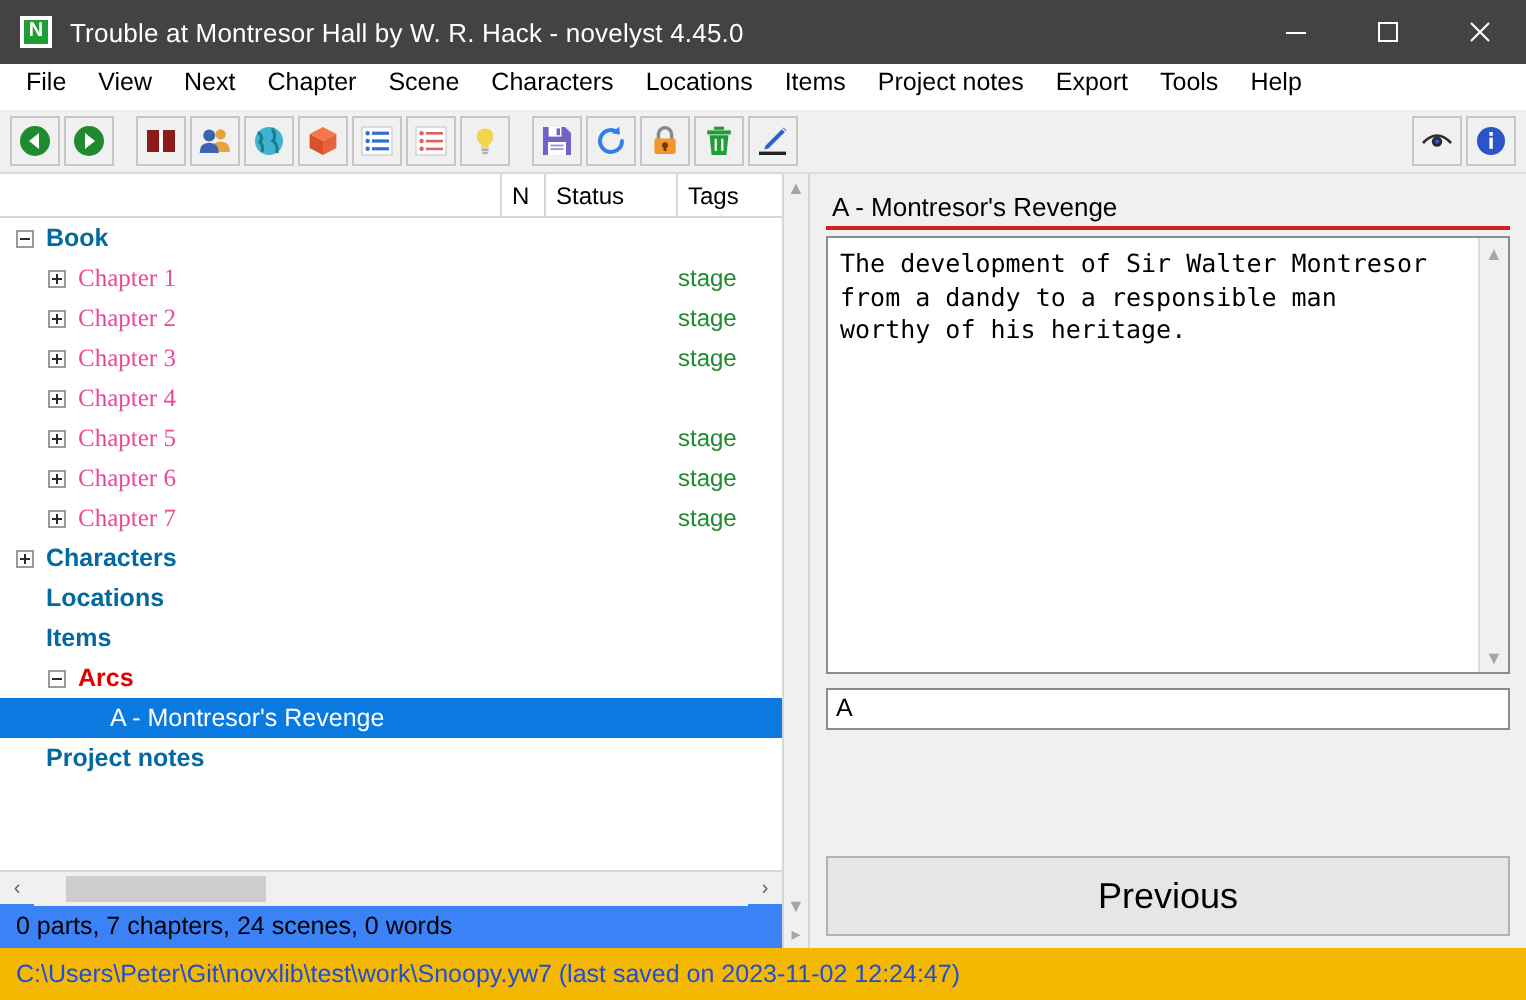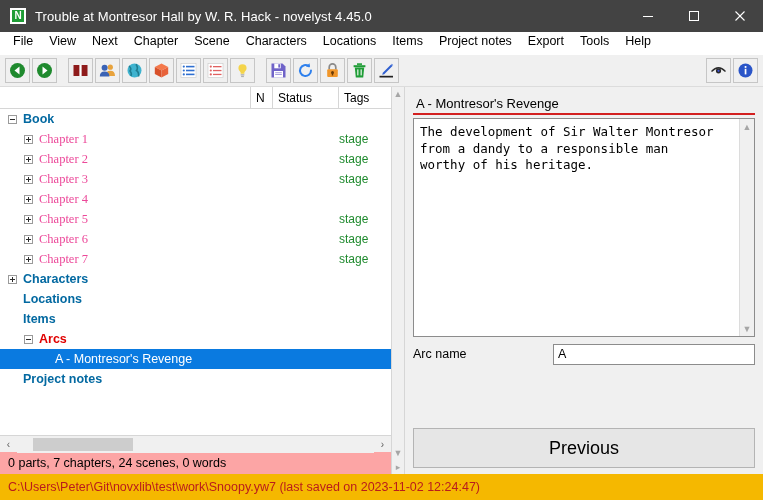--- a/index.html
+++ b/index.html
@@ -177,21 +177,21 @@
     color: #606060; font-size: 10px;
   }
   .hs-track { flex: 1 1 auto; height: 17px; position: relative; background: #f0f0f0; }
   .hs-thumb {
     position: absolute; left: 16px; top: 2px;
     width: 100px; height: 13px;
     background: #cdcdcd;
   }
   .statusline {
     height: 22px; flex: 0 0 22px;
-    background: #fca5a5;
+    background: #3b82f6;
     display: flex; align-items: center;
     padding-left: 8px;
     font-size: 12.5px; color: #000000;
   }
 
   
   .mid-scroll {
     width: 14px; flex: 0 0 14px;
     background: #f0f0f0;
     display: flex; flex-direction: column; align-items: center;
@@ -287,21 +287,21 @@
     display: flex; align-items: center; justify-content: center;
     font-size: 18px; color: #000000;
   }
 
   
   .pathbar {
     height: 26px; flex: 0 0 26px;
     background: #f5b800;
     display: flex; align-items: center;
     padding-left: 8px;
-    font-size: 12.5px; color: #b91c1c;
+    font-size: 12.5px; color: #1d4ed8;
   }
 </style>
 </head>
 <body>
 
 <div id="app">
 
   <div class="titlebar">
     <div class="app-icon">
       <span>N</span>
@@ -582,21 +582,20 @@
 from a dandy to a responsible man
 worthy of his heritage.</div>
         <div class="vscroll">
           <div class="vs-arrow">▲</div>
           <div class="vs-fill"></div>
           <div class="vs-arrow">▼</div>
         </div>
       </div>
 
       <div class="field-row">
-        <div class="field-label">Arc name</div>
         <div class="field-input">A</div>
       </div>
 
       <div class="pane-filler"></div>
 
       <div class="button-bar">
         <div class="btn">Previous</div>
       </div>
     </div>
   </div>

